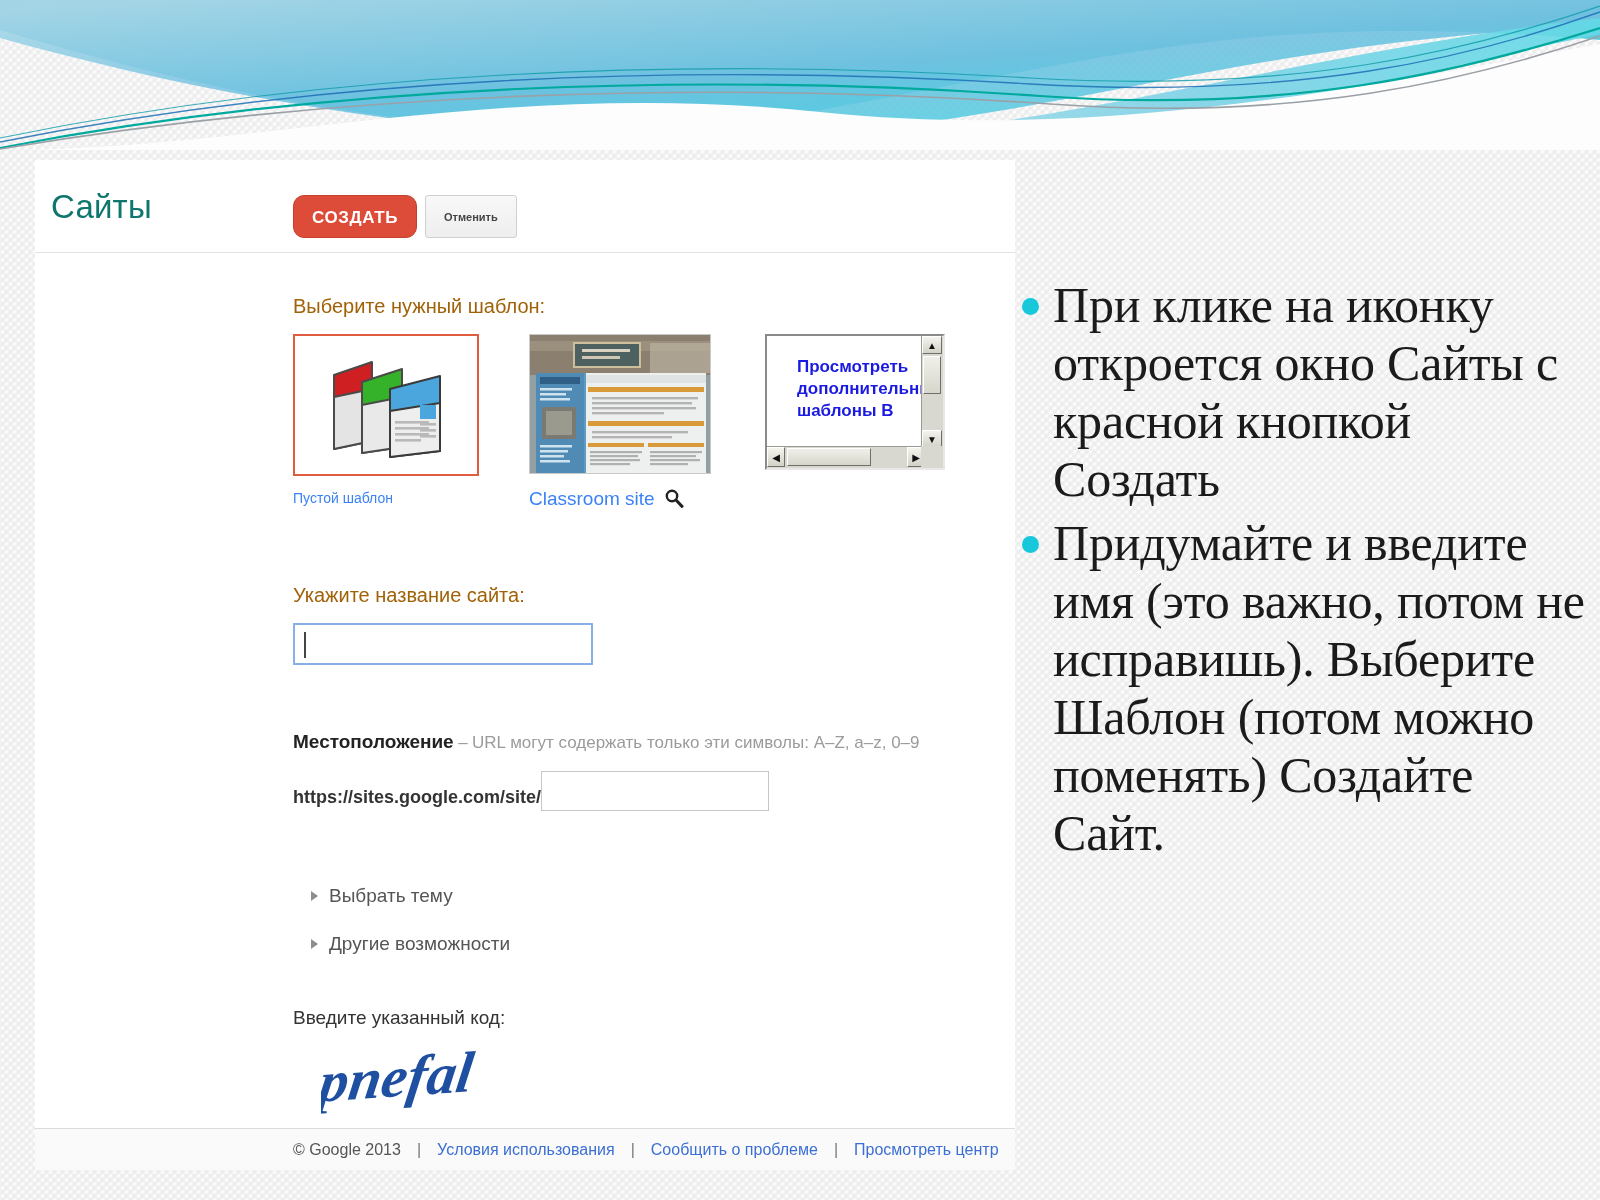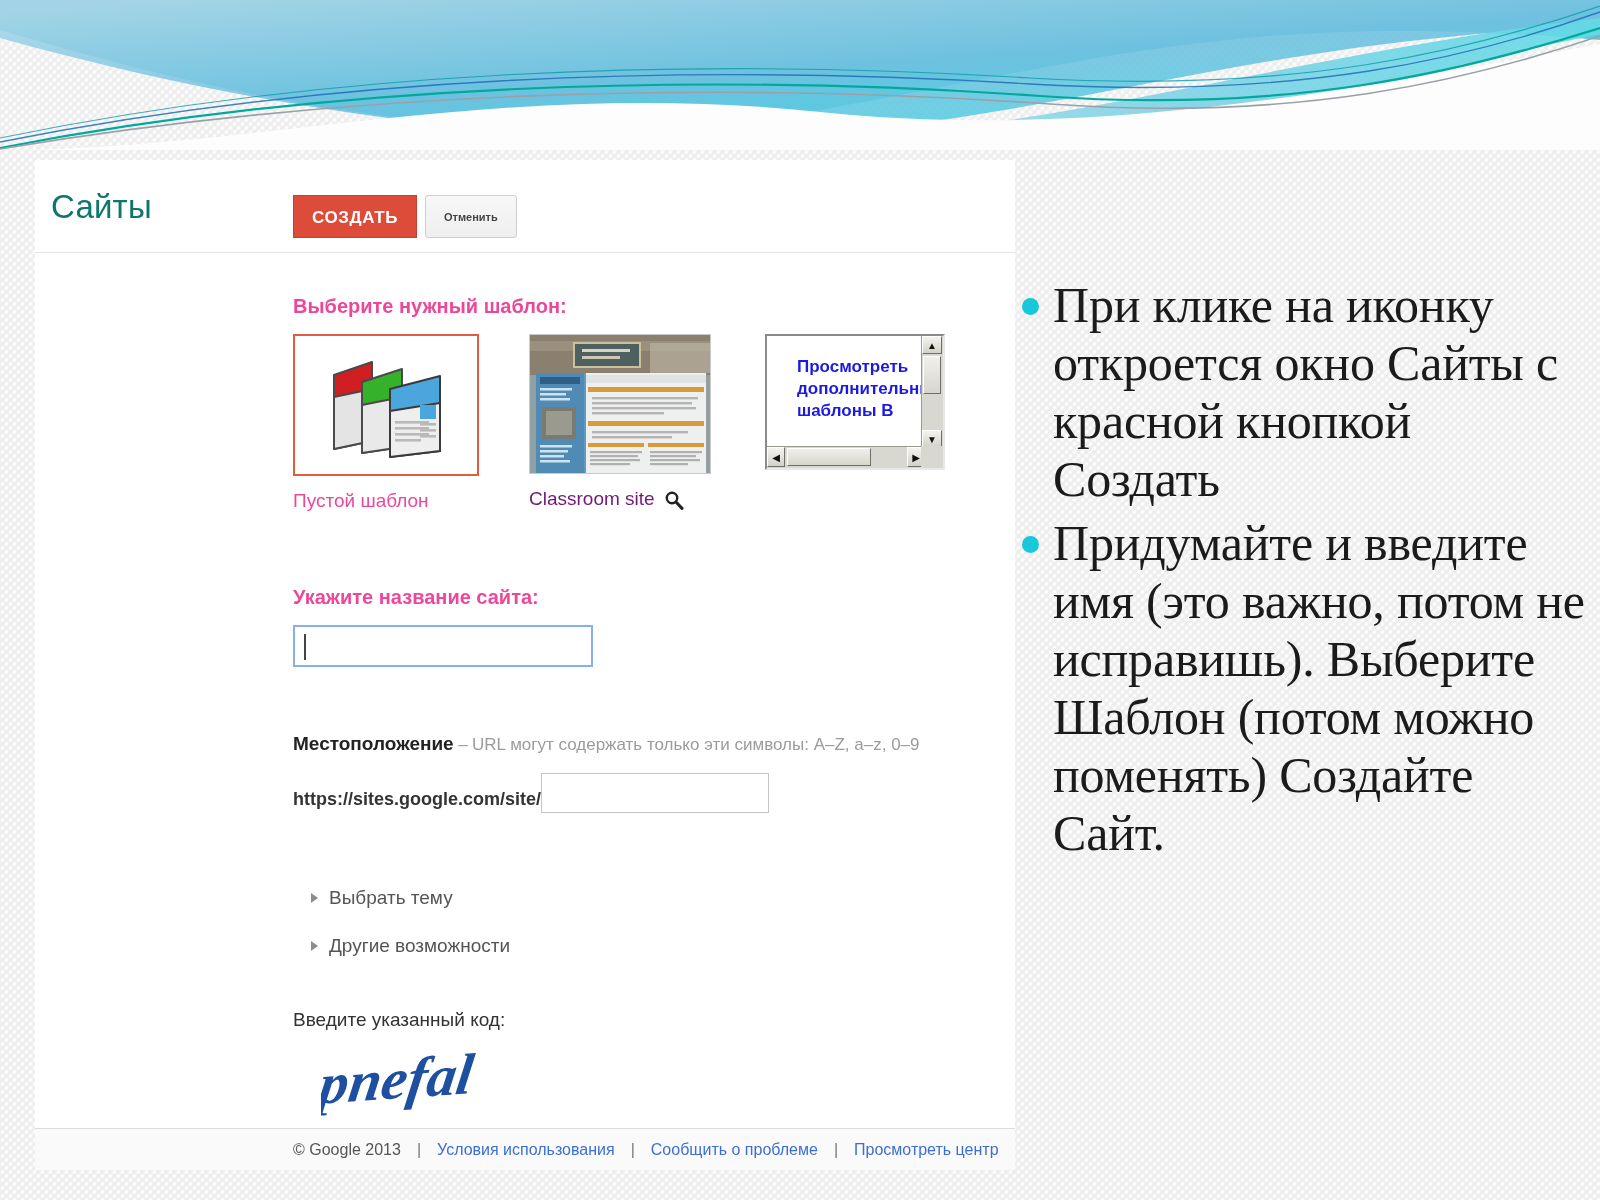--- a/index.html
+++ b/index.html
@@ -65,21 +65,21 @@
     letter-spacing: .2px;
   }
 
   .btn-create {
     position: absolute;
     left: 258px;
     top: 35px;
     background: #dd4b39;
     color: #ffffff;
     border: 1px solid #c5402f;
-    border-radius: 0;
+    border-radius: 11px;
     padding: 0 18px;
     height: 43px;
     line-height: 43px;
     font-size: 17px;
     font-weight: bold;
     letter-spacing: .6px;
     cursor: pointer;
   }
 
   .btn-cancel {
@@ -105,23 +105,22 @@
   }
 
   .sites-body {
     position: relative;
     padding: 42px 0 0 258px;
     height: 860px;
   }
 
   .field-label {
     font-size: 20px;
-    color: #ec4899;
+    color: #a16207;
     margin-bottom: 16px;
-    font-weight: bold;
   }
 
   
   .template-row {
     display: flex;
     align-items: flex-start;
     gap: 46px;
     margin-top: 6px;
   }
 
@@ -133,41 +132,41 @@
     border: 2px solid #e05c3f;
     background: #ffffff;
     display: flex;
     align-items: center;
     justify-content: center;
     cursor: pointer;
   }
 
   .template-name-blank {
     margin-top: 14px;
-    font-size: 19px;
-    color: #ec4899;
+    font-size: 14px;
+    color: #3b82f6;
     cursor: pointer;
   }
 
   .template-thumb-classroom {
     width: 182px;
     height: 140px;
     border: 1px solid #c9c9c9;
     overflow: hidden;
     cursor: pointer;
     background: #7a95a8;
     position: relative;
   }
 
   .template-name-row {
     margin-top: 14px;
     font-size: 19px;
-    color: #701a75;
-    display: flex;
-    align-items: flex-end;
+    color: #3b82f6;
+    display: flex;
+    align-items: flex-start;
     gap: 9px;
   }
 
   
   .more-box {
     width: 180px;
     height: 136px;
     background: #ffffff;
     border: 2px solid;
     border-color: #8a8a8a #e8e8e8 #e8e8e8 #8a8a8a;

